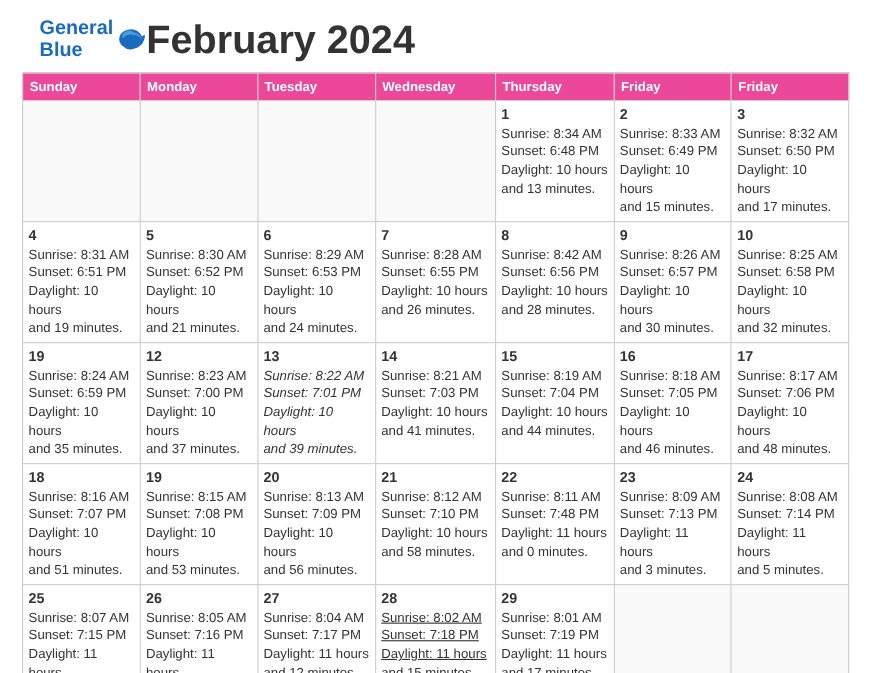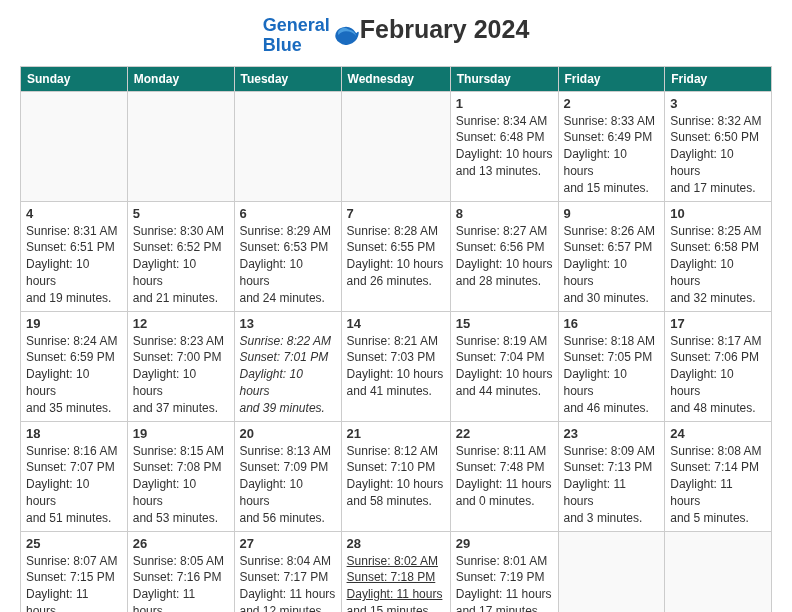--- a/index.html
+++ b/index.html
@@ -1,27 +1,27 @@
 <!DOCTYPE html>
 <html><head>
   <meta charset="utf-8">
   <style>
     * { box-sizing: border-box; margin: 0; padding: 0; }
     body { font-family: Arial, sans-serif; background: #fff; width: 792px; min-height: 612px; }
     .container { padding: 16px 20px; }
-    .header-top { display: flex; align-items: flex-start; justify-content: center; margin-bottom: 4px; }
+    .header-top { display: flex; align-items: flex-start; justify-content: flex-start; margin-bottom: 4px; margin-left: 16px; }
     .logo { display: flex; align-items: center; }
     .logo-text { font-size: 18px; font-weight: bold; color: #333; line-height: 1.1; }
     .logo-text span { color: #1a6bbf; }
     .logo-icon { width: 28px; height: 28px; margin-left: 2px; }
     .title-block { text-align: right; }
-    .month-title { font-size: 25px; font-weight: bold; color: #333; line-height: 1.1; }
+    .month-title { font-size: 36px; font-weight: bold; color: #333; line-height: 1.1; }
     .location { font-size: 16px; color: #333; margin-top: 2px; }
     .calendar { width: 100%; border-collapse: collapse; margin-top: 10px; }
-    .calendar thead tr th { background: #0f766e; color: #fff; font-size: 12px; font-weight: bold; padding: 5px 6px; text-align: left; border: 1px solid #ccc; }
+    .calendar thead tr th { background: #ec4899; color: #fff; font-size: 12px; font-weight: bold; padding: 5px 6px; text-align: left; border: 1px solid #ccc; }
     .calendar tbody tr td { border: 1px solid #ccc; vertical-align: top; padding: 4px 5px; font-size: 10px; color: #333; width: 113px; min-height: 80px; }
     .calendar tbody tr td.empty { background: #f9f9f9; }
     .day-num { font-size: 13px; font-weight: bold; color: #333; display: block; margin-bottom: 2px; }
     .day-info { font-size: 12px; color: #333; line-height: 1.4; }
     .week-row td { height: 90px; }
   </style>
 </head>
 <body>
 
 <div class="container">
@@ -108,21 +108,21 @@
           </td>
           <td>
             <span class="day-num">7</span>
             <div class="day-info" style="white-space: pre-line;">Sunrise: 8:28 AM
 Sunset: 6:55 PM
 Daylight: 10 hours
 and 26 minutes.</div>
           </td>
           <td>
             <span class="day-num">8</span>
-            <div class="day-info" style="white-space: pre-line;">Sunrise: 8:27 AM
+            <div class="day-info" style="white-space: pre-line;">Sunrise: 8:42 AM
 Sunset: 6:56 PM
 Daylight: 10 hours
 and 28 minutes.</div>
           </td>
           <td>
             <span class="day-num">9</span>
             <div class="day-info" style="white-space: pre-line;">Sunrise: 8:26 AM
 Sunset: 6:57 PM
 Daylight: 10 hours
 and 30 minutes.</div>

